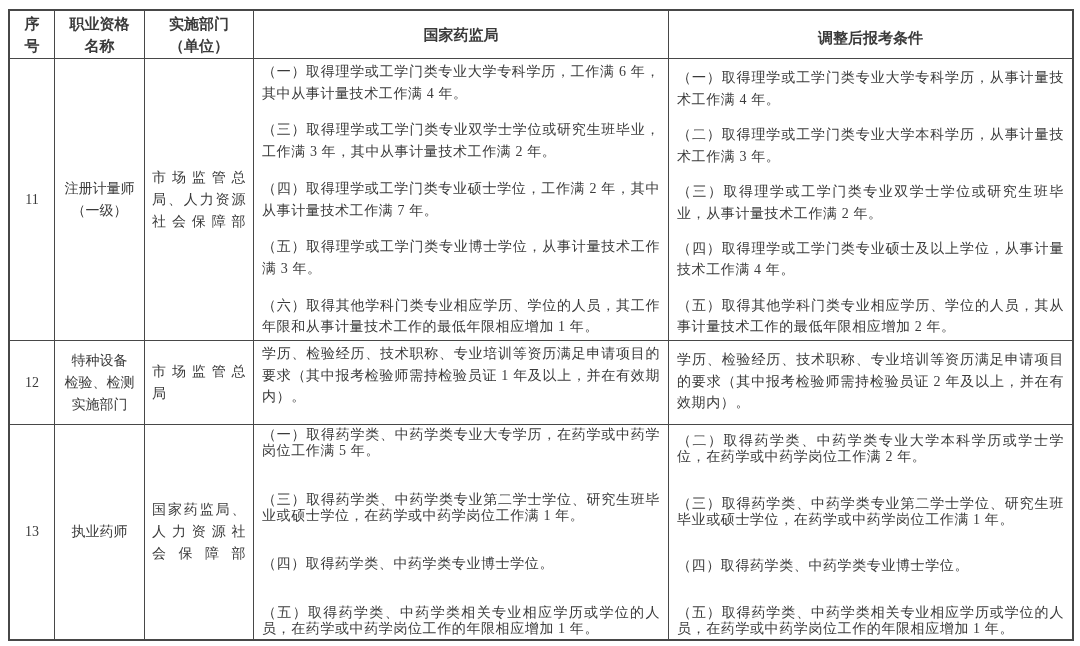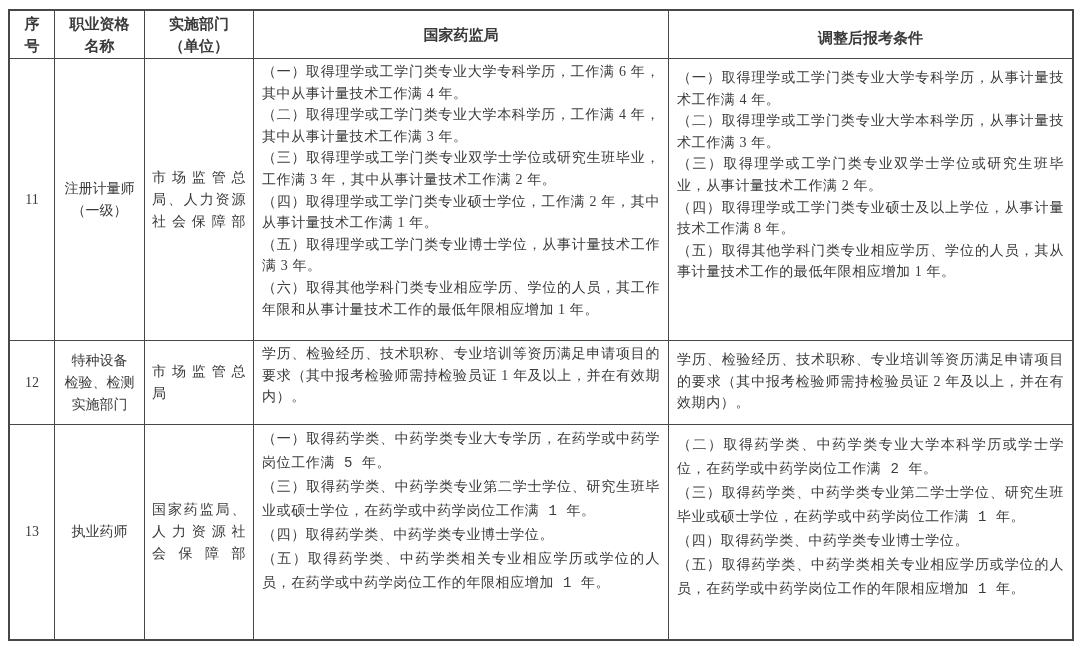--- a/index.html
+++ b/index.html
@@ -43,31 +43,31 @@
   .pre{white-space:pre-line;}
   .dept{
     align-items:stretch;
     text-align:justify;
     text-align-last:justify;
     padding:0 7px;
     letter-spacing:0.5px;
   }
   .cond{
     align-items:stretch;
-    justify-content:flex-start;
+    justify-content:space-between;
     padding:2px 8px;
     text-align:left;
   }
   .cond p{
     margin:0;
     line-height:21.6px;
     text-align:justify;
     letter-spacing:0.6px;
   }
-  .r13 p{line-height:24px;font-family:Liberation Mono, monospace;}
+  .r13 p{line-height:16px;}
 </style>
 </head>
 <body>
 
 <div class="doc-table">
 
   <div class="cell head c1">序
 号</div>
   <div class="cell head c2">职业资格
 名称</div>
@@ -77,32 +77,31 @@
   <div class="cell head c5">调整后报考条件</div>
 
   <div class="cell c1">11</div>
   <div class="cell c2 pre">注册计量师
 （一级）</div>
   <div class="cell c3 dept pre">市场监管总
 局、人力资源
 社会保障部</div>
   <div class="cell c4 cond">
       <p>（一）取得理学或工学门类专业大学专科学历，工作满 6 年，其中从事计量技术工作满 4 年。</p>
-      <p>（二）取得理学或工学门类专业大学本科学历，工作满 4 年，其中从事计量技术工作满 3 年。</p>
       <p>（三）取得理学或工学门类专业双学士学位或研究生班毕业，工作满 3 年，其中从事计量技术工作满 2 年。</p>
-      <p>（四）取得理学或工学门类专业硕士学位，工作满 2 年，其中从事计量技术工作满 1 年。</p>
+      <p>（四）取得理学或工学门类专业硕士学位，工作满 2 年，其中从事计量技术工作满 7 年。</p>
       <p>（五）取得理学或工学门类专业博士学位，从事计量技术工作满 3 年。</p>
       <p>（六）取得其他学科门类专业相应学历、学位的人员，其工作年限和从事计量技术工作的最低年限相应增加 1 年。</p>
     </div>
   <div class="cell c5 cond">
       <p>（一）取得理学或工学门类专业大学专科学历，从事计量技术工作满 4 年。</p>
       <p>（二）取得理学或工学门类专业大学本科学历，从事计量技术工作满 3 年。</p>
       <p>（三）取得理学或工学门类专业双学士学位或研究生班毕业，从事计量技术工作满 2 年。</p>
-      <p>（四）取得理学或工学门类专业硕士及以上学位，从事计量技术工作满 8 年。</p>
-      <p>（五）取得其他学科门类专业相应学历、学位的人员，其从事计量技术工作的最低年限相应增加 1 年。</p>
+      <p>（四）取得理学或工学门类专业硕士及以上学位，从事计量技术工作满 4 年。</p>
+      <p>（五）取得其他学科门类专业相应学历、学位的人员，其从事计量技术工作的最低年限相应增加 2 年。</p>
     </div>
 
   <div class="cell c1">12</div>
   <div class="cell c2 pre">特种设备
 检验、检测
 实施部门</div>
   <div class="cell c3 dept pre">市场监管总
 局</div>
   <div class="cell c4 cond">
       <p>学历、检验经历、技术职称、专业培训等资历满足申请项目的要求（其中报考检验师需持检验员证 1 年及以上，并在有效期内）。</p>

